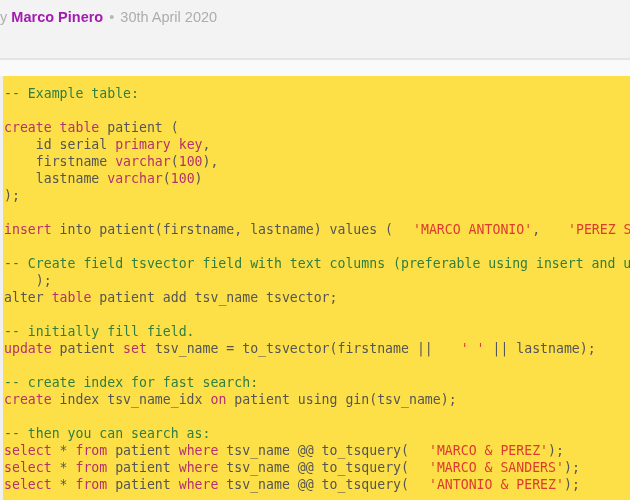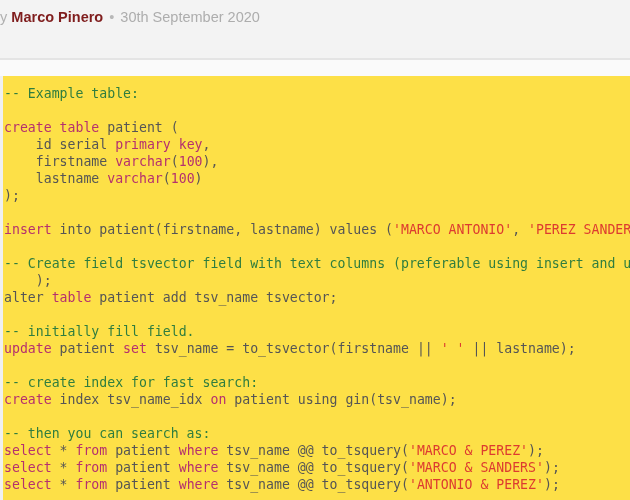--- a/index.html
+++ b/index.html
@@ -41,21 +41,21 @@
     font-size: 14.5px;
     line-height: 20px;
     color: #9a9a9a;
   }
 
   .byline .by-word {
     color: #b0b0b0;
   }
 
   .byline .author {
-    color: #7f1d1d;
+    color: #a21caf;
     font-weight: 600;
   }
 
   .byline .sep {
     color: #b8b8b8;
     padding: 0 2px;
   }
 
   .byline .date {
     color: #adadad;
@@ -103,34 +103,34 @@
   .ln {
     display: block;
     height: 17px;
     white-space: pre;
   }
 
   
   .cm  { color: #2f7d3f; }            
   .kw  { color: #b5306e; text-align: center; }            
   .num { color: #b5306e; }            
-  .str { color: #dd3b30; }            
+  .str { color: #dd3b30; margin-left: 20px; }            
   .pl  { color: #555555; text-align: right; }            
 </style>
 </head>
 <body>
 
 <div id="app">
 
   <div class="meta-header">
     <div class="byline">
       <span class="by-word">by</span>
       <span class="author">Marco Pinero</span>
       <span class="sep">•</span>
-      <span class="date">30th September 2020</span>
+      <span class="date">30th April 2020</span>
     </div>
   </div>
 
   <div class="code-block">
     <div class="gutter-strip"></div>
     <div class="code-scroll">
       <pre class="code" id="code-pre"><span class="ln"><span class="cm">-- Example table:</span></span><span class="ln">​</span><span class="ln"><span class="kw">create</span><span class="pl"> </span><span class="kw">table</span><span class="pl"> patient (</span></span><span class="ln"><span class="pl">    id serial </span><span class="kw">primary</span><span class="pl"> </span><span class="kw">key</span><span class="pl">,</span></span><span class="ln"><span class="pl">    firstname </span><span class="kw">varchar</span><span class="pl">(</span><span class="num">100</span><span class="pl">),</span></span><span class="ln"><span class="pl">    lastname </span><span class="kw">varchar</span><span class="pl">(</span><span class="num">100</span><span class="pl">)</span></span><span class="ln"><span class="pl">);</span></span><span class="ln">​</span><span class="ln"><span class="kw">insert</span><span class="pl"> into patient(firstname, lastname) values (</span><span class="str">'MARCO ANTONIO'</span><span class="pl">, </span><span class="str">'PEREZ SANDERS'</span></span><span class="ln">​</span><span class="ln"><span class="cm">-- Create field tsvector field with text columns (preferable using insert and update triggers</span></span><span class="ln"><span class="pl">    );</span></span><span class="ln"><span class="pl">alter </span><span class="kw">table</span><span class="pl"> patient add tsv_name tsvector;</span></span><span class="ln">​</span><span class="ln"><span class="cm">-- initially fill field.</span></span><span class="ln"><span class="kw">update</span><span class="pl"> patient </span><span class="kw">set</span><span class="pl"> tsv_name = to_tsvector(firstname || </span><span class="str">' '</span><span class="pl"> || lastname);</span></span><span class="ln">​</span><span class="ln"><span class="cm">-- create index for fast search:</span></span><span class="ln"><span class="kw">create</span><span class="pl"> index tsv_name_idx </span><span class="kw">on</span><span class="pl"> patient using gin(tsv_name);</span></span><span class="ln">​</span><span class="ln"><span class="cm">-- then you can search as:</span></span><span class="ln"><span class="kw">select</span><span class="pl"> * </span><span class="kw">from</span><span class="pl"> patient </span><span class="kw">where</span><span class="pl"> tsv_name @@ to_tsquery(</span><span class="str">'MARCO &amp; PEREZ'</span><span class="pl">);</span></span><span class="ln"><span class="kw">select</span><span class="pl"> * </span><span class="kw">from</span><span class="pl"> patient </span><span class="kw">where</span><span class="pl"> tsv_name @@ to_tsquery(</span><span class="str">'MARCO &amp; SANDERS'</span><span class="pl">);</span></span><span class="ln"><span class="kw">select</span><span class="pl"> * </span><span class="kw">from</span><span class="pl"> patient </span><span class="kw">where</span><span class="pl"> tsv_name @@ to_tsquery(</span><span class="str">'ANTONIO &amp; PEREZ'</span><span class="pl">);</span></span><span class="ln">​</span><span class="ln"><span class="kw">select</span><span class="pl"> * </span><span class="kw">from</span><span class="pl"> patient </span><span class="kw">where</span><span class="pl"> tsv_name @@ to_tsquery(</span><span class="str">'MARCO'</span><span class="pl">);</span></span></pre>
     </div>
   </div>
 

